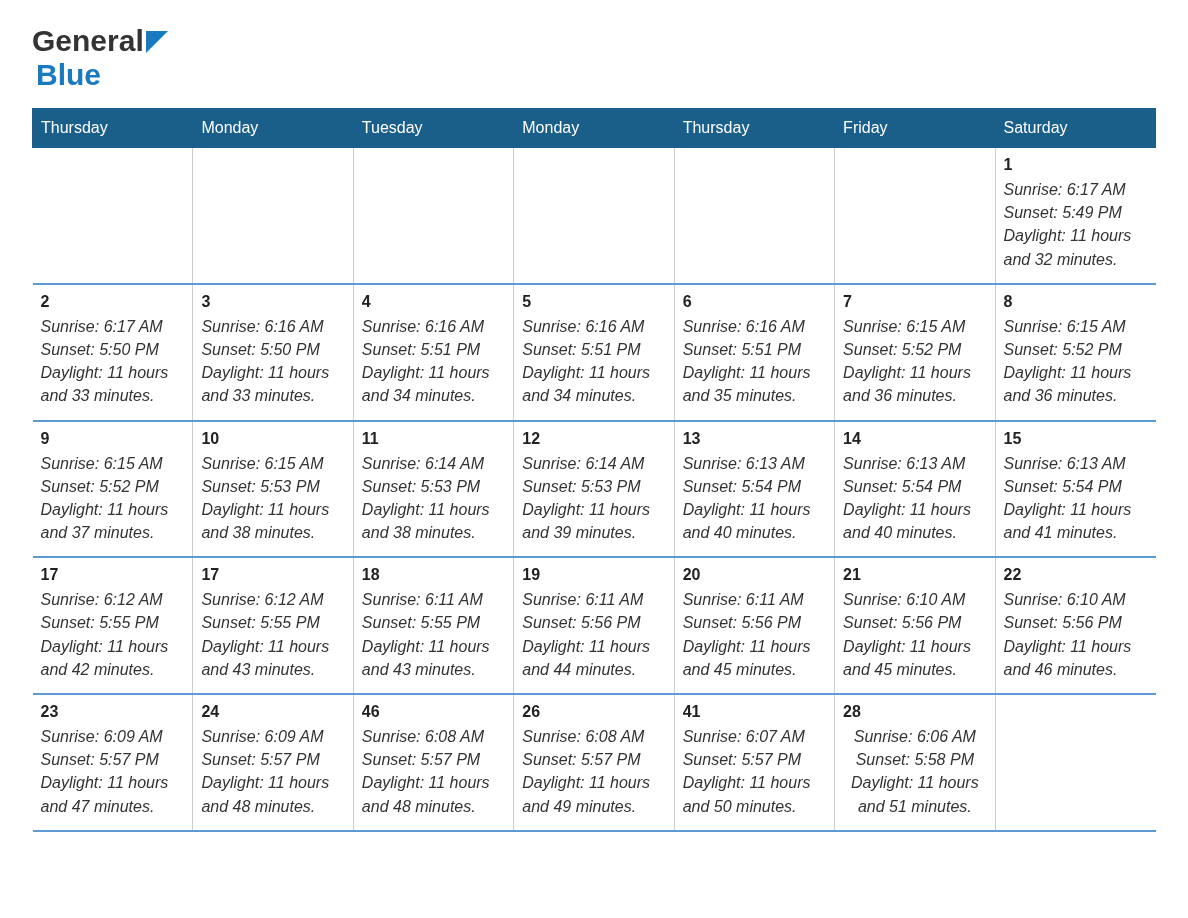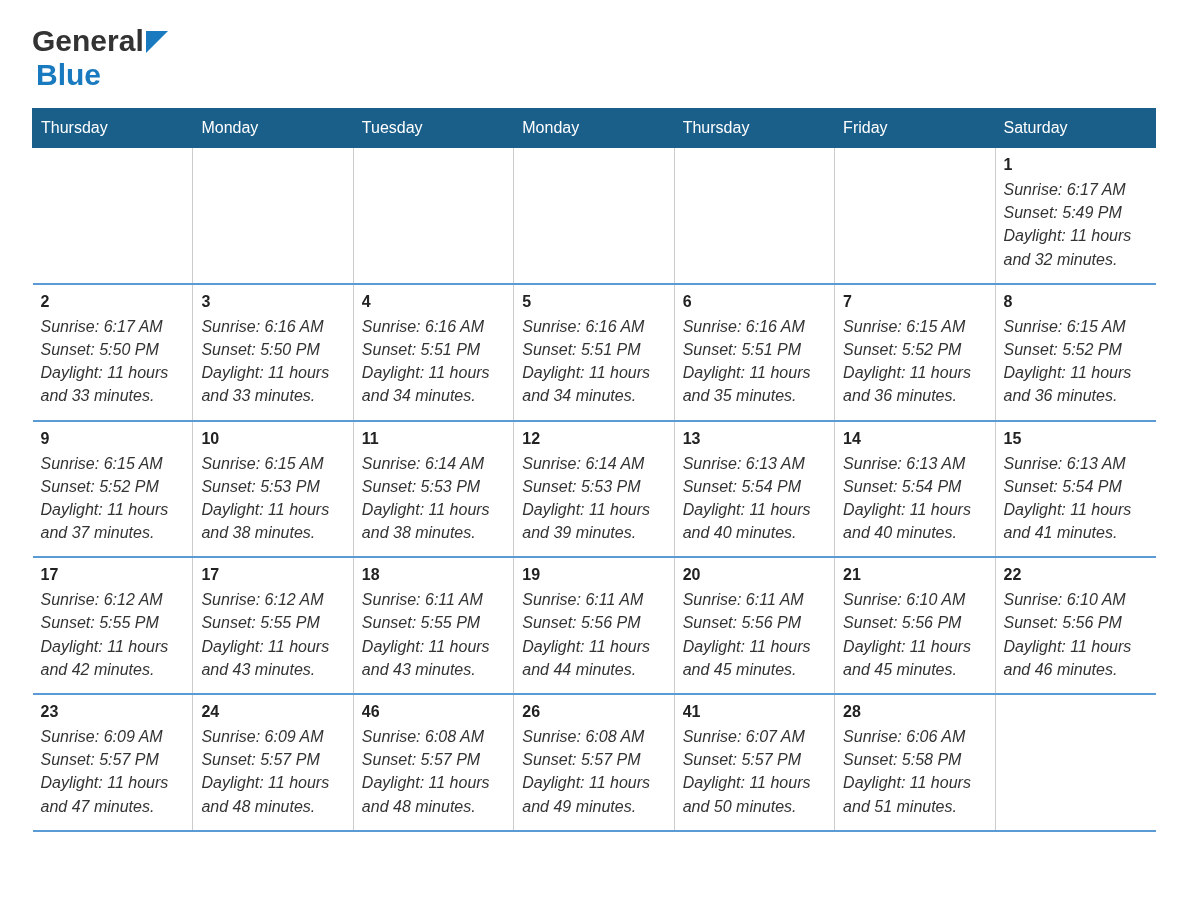--- a/index.html
+++ b/index.html
@@ -316,21 +316,21 @@
         </td>
         <td>
           <span class="day-number">41</span>
           <div class="day-info" style="white-space: pre-line;">Sunrise: 6:07 AM
 Sunset: 5:57 PM
 Daylight: 11 hours
 and 50 minutes.</div>
         </td>
         <td>
           <span class="day-number">28</span>
-          <div class="day-info" style="white-space: pre-line;">Sunrise: 6:06 AM
+          <div class="day-info" style="white-space: pre-line; text-align: center;">Sunrise: 6:06 AM
 Sunset: 5:58 PM
 Daylight: 11 hours
 and 51 minutes.</div>
         </td>
         <td class="empty-cell"></td>
       </tr>
     </tbody>
 </table>
 
 </body></html>

